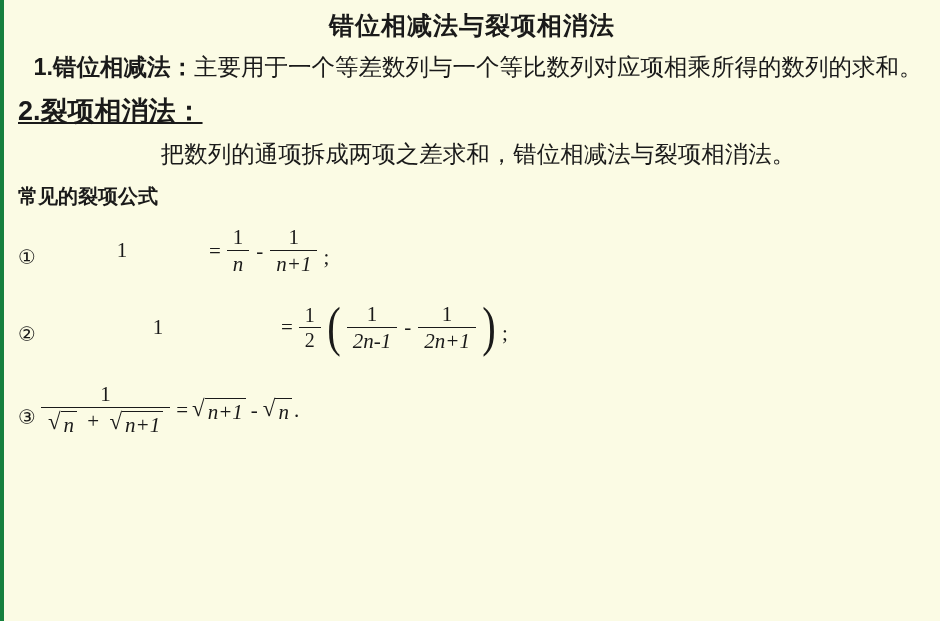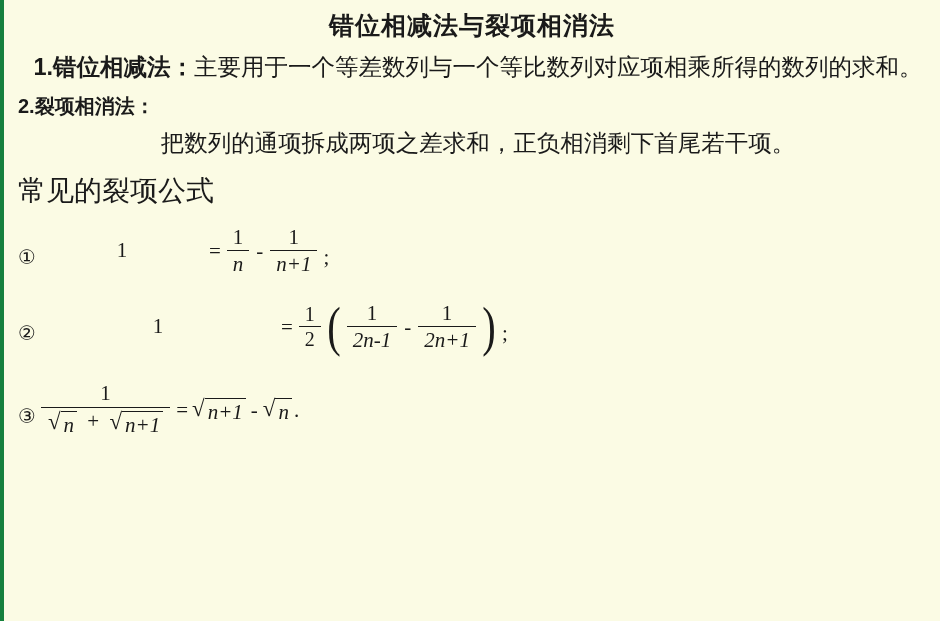--- a/index.html
+++ b/index.html
@@ -34,28 +34,29 @@
   .para {
     font-size: 23.5px;
     line-height: 1.62;
     margin: 0 0 2px 12px;
     text-align: center;
   }
   .para b, .lead {
     font-weight: bold;
   }
   .section-head {
-    font-size: 20px;
+    font-size: 27px;
     font-weight: bold;
     line-height: 1.62;
     margin: 4px 0 2px 0;
+    text-decoration: underline;
   }
   .subhead {
-    font-size: 28px;
-    font-weight: normal;
+    font-size: 20px;
+    font-weight: bold;
     margin: 10px 0 4px 0;
   }
 
   
   .formula {
     font-family: "Liberation Serif", serif;
     font-size: 21px;
     display: flex;
     align-items: center;
     margin: 14px 0 0 0;
@@ -151,21 +152,21 @@
 
 <div class="page">
 
   <div class="title">错位相减法与裂项相消法</div>
 
   <div class="para">
     <span class="lead">1.错位相减法：</span><span>主要用于一个等差数列与一个等比数列对应项相乘所得的数列的求和。</span>
   </div>
 
   <div class="section-head">2.裂项相消法：</div>
-  <div class="para">把数列的通项拆成两项之差求和，正负相消剩下首尾若干项。</div>
+  <div class="para">把数列的通项拆成两项之差求和，错位相减法与裂项相消法。</div>
 
   <div class="subhead">常见的裂项公式</div>
 
   <div class="formula f1">
     <span class="marker">①</span>
     <span class="frac wide">
       <span class="num">1</span>
     </span>
     <span class="eq">=</span>
     <span class="frac">

